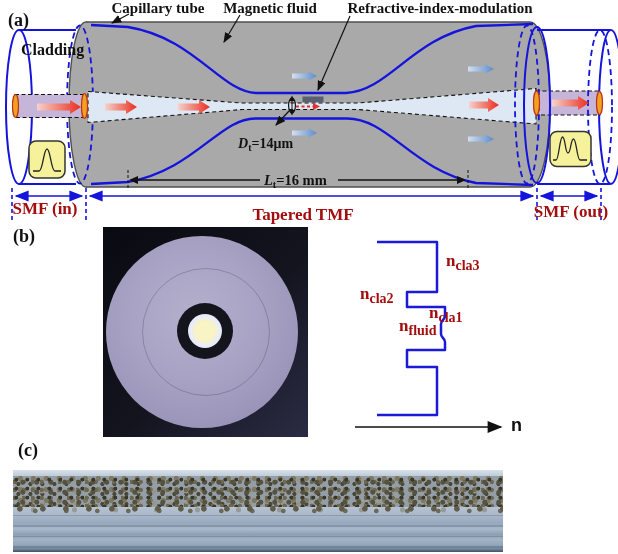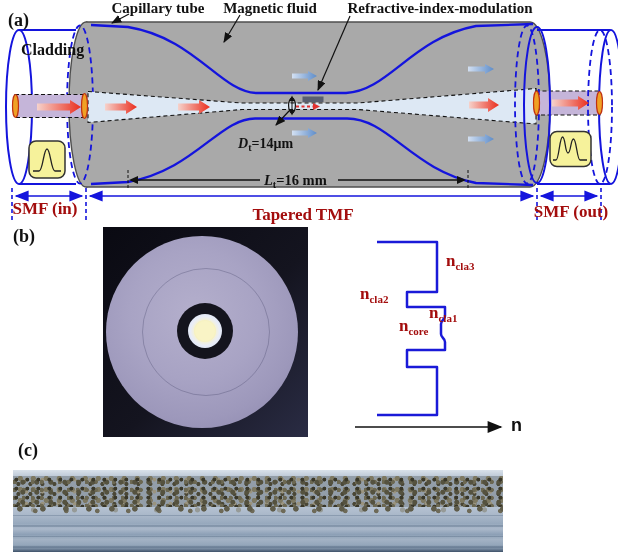--- a/index.html
+++ b/index.html
@@ -2,21 +2,21 @@
 <html><head>
 <meta charset="utf-8">
 <style>
   html,body{margin:0;padding:0;background:#ffffff;}
   #figure{position:relative;width:618px;height:554px;background:#ffffff;overflow:hidden;
           font-family:"Liberation Serif",serif;}
   svg text{font-family:"Liberation Serif",serif;}
   .abs{position:absolute;}
   .panel-letter{position:absolute;font:bold 18px "Liberation Serif",serif;color:#111;}
   .nlbl{position:absolute;font:bold 17px "Liberation Serif",serif;color:#a30d0d;line-height:1;}
-  .nlbl sub{font-size:11px;font-weight:bold;vertical-align:-4px;}
+  .nlbl sub{font-size:14px;font-weight:bold;vertical-align:-4px;}
   .naxis{position:absolute;font:bold 18px "Liberation Sans",sans-serif;color:#111;}
 
   
   #photo-b{position:absolute;left:103px;top:227px;width:205px;height:210px;overflow:hidden;
            background:linear-gradient(315deg,#2a2c44 0%,#14141f 45%,#0a0a12 100%);}
   .b-clad{position:absolute;left:3px;top:9px;width:192px;height:192px;border-radius:50%;
           background:radial-gradient(circle at 46% 41%, #b4afcc 0%, #a8a3c4 42%, #9d98bb 68%,
                      #918cb1 86%, #7d7899 95%, #45425e 99.5%);}
   .b-faint-ring{position:absolute;left:39px;top:41px;width:126px;height:126px;border-radius:50%;
           border:1.5px solid rgba(60,60,95,0.30);}
@@ -215,21 +215,21 @@
           <path d="M0,0 L10,4 L0,8 Z" fill="#111"></path>
         </marker>
     </defs>
     <path d="M32,12 L92,12 L92,62 L62,62 L62,77 L100,77 L100,86 C100,90 96,90 96,94 L96,104 C96,108 100,108 100,112 L100,120 L62,120 L62,137 L92,137 L92,185 L32,185" fill="none" stroke="#1a1ad8" stroke-width="2.5" stroke-linejoin="round"></path>
     <path d="M10,197 L156,197" stroke="#111" stroke-width="1.7" fill="none" marker-end="url(#arrBlk2)"></path>
   </svg>
 
   <span class="nlbl" style="left:446px;top:252px;"><b>n</b><sub>cla3</sub></span>
   <span class="nlbl" style="left:360px;top:285px;"><b>n</b><sub>cla2</sub></span>
   <span class="nlbl" style="left:429px;top:304px;"><b>n</b><sub>cla1</sub></span>
-  <span class="nlbl" style="left:399px;top:317px;"><b>n</b><sub>core</sub></span>
+  <span class="nlbl" style="left:399px;top:317px;"><b>n</b><sub>fluid</sub></span>
   <span class="naxis" style="left:511px;top:415px;">n</span>
 
   <span class="panel-letter" style="left:18px;top:440px;">(c)</span>
 
   <div id="photo-c">
     <div class="c-top"></div>
     <div class="c-mid"></div>
     <div class="c-streaks"></div>
     <div class="c-gran"></div>
     <div class="c-gran-edge"></div>

